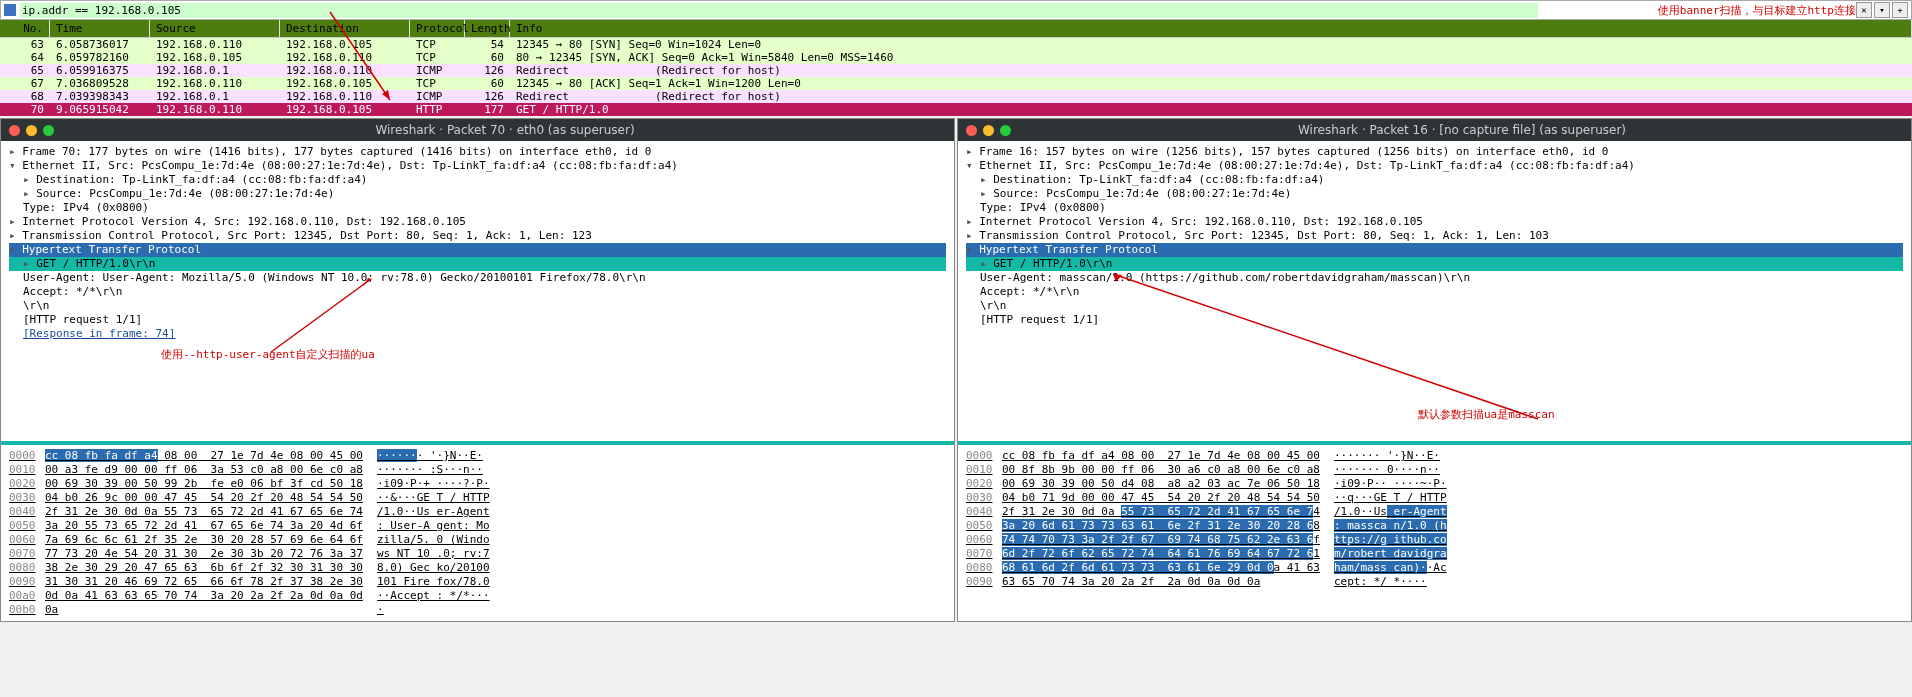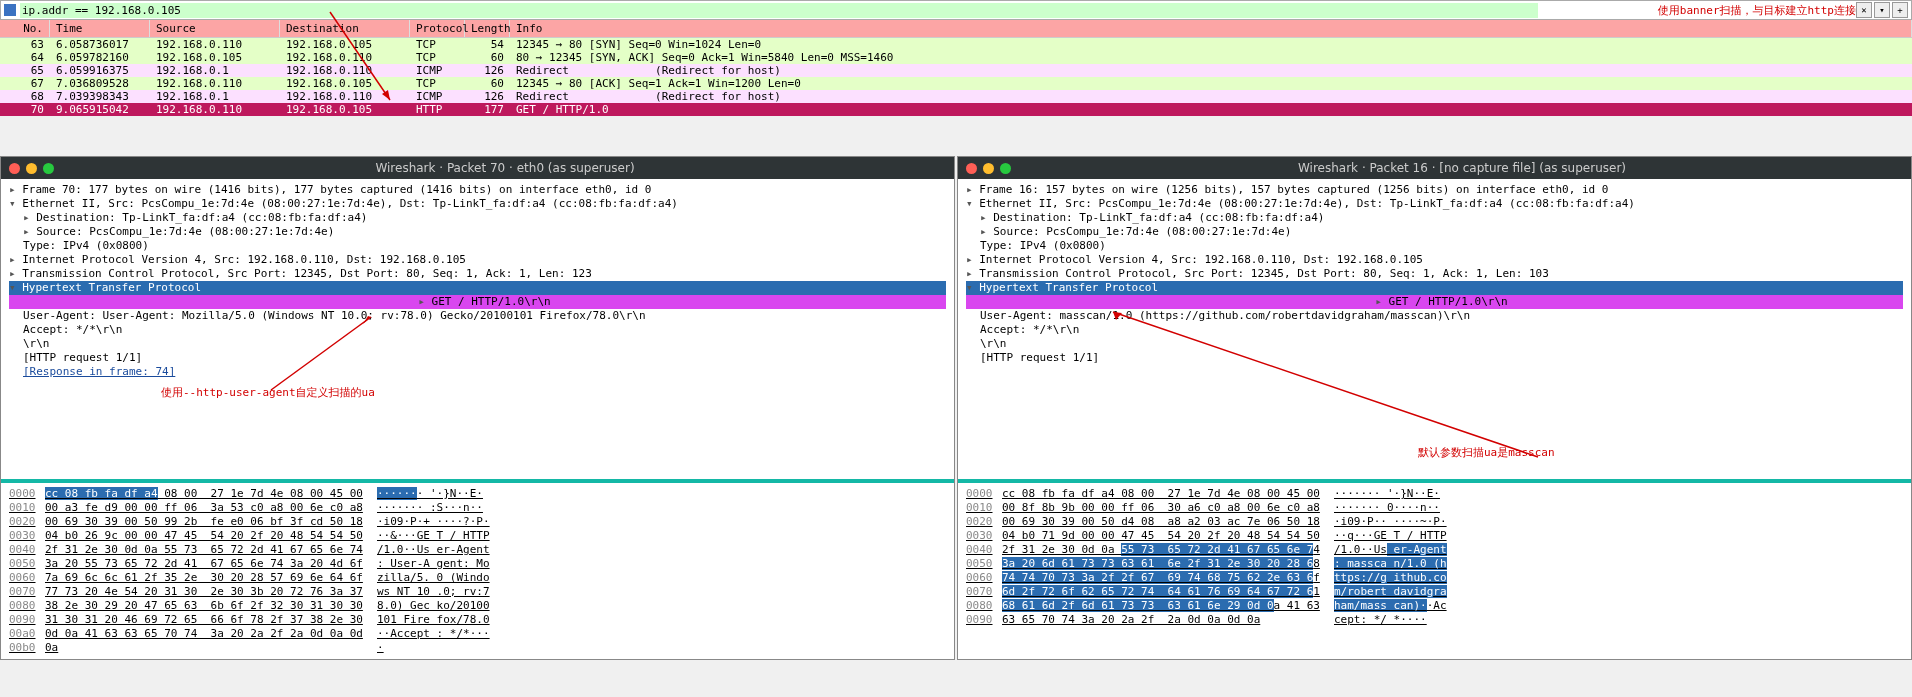--- a/index.html
+++ b/index.html
@@ -4,48 +4,48 @@
 <style>
 *{margin:0;padding:0;box-sizing:border-box;font-family:"DejaVu Sans Mono","Menlo","Consolas",monospace;font-size:11px;}
 body{background:#f0f0f0;color:#000;}
 .filter-bar{display:flex;align-items:center;background:#fff;border:1px solid #aaa;padding:1px 3px;}
 .filter-bar .flag{width:12px;height:12px;background:#3b72c2;margin-right:4px;}
 .filter-bar input{flex:1;border:none;outline:none;background:#ccffcc;font-family:inherit;font-size:11px;padding:1px 2px;}
 .filter-annot{color:#d20000;margin-left:120px;}
 .filter-bar .btns{display:flex;gap:2px;}
 .filter-bar .btn{width:16px;height:16px;border:1px solid #999;background:#eee;display:flex;align-items:center;justify-content:center;font-size:9px;cursor:pointer;}
 .packet-list{background:#fff;}
-.pl-header{display:flex;background:#fca5a5;border-bottom:1px solid #ccc;font-weight:400;}
+.pl-header{display:flex;background:#4d7c0f;border-bottom:1px solid #ccc;font-weight:400;}
 .pl-header div{padding:2px 6px;border-right:1px solid #ddd;}
 .col-no{width:50px;text-align:right;}
 .col-time{width:100px;}
 .col-src{width:130px;}
 .col-dst{width:130px;}
 .col-proto{width:55px;}
 .col-len{width:45px;text-align:right;}
 .col-info{flex:1;}
 .pl-row{display:flex;padding:0;cursor:pointer;}
 .pl-row div{padding:0 6px;white-space:pre;}
 .green{background:#e4ffc7;}
 .pink{background:#fce0ff;}
 .sel{background:#be185d;color:#fff;}
 .windows{display:flex;gap:2px;margin-top:2px;}
-.win{flex:1;background:#fff;display:flex;flex-direction:column;border:1px solid #888;margin-top:38px;}
+.win{flex:1;background:#fff;display:flex;flex-direction:column;border:1px solid #888;}
 .titlebar{background:#2e3436;color:#ccc;padding:4px 8px;display:flex;align-items:center;}
 .traffic{display:flex;gap:6px;margin-right:10px;}
 .dot{width:11px;height:11px;border-radius:50%;}
 .rd{background:#ff5f56;} .yd{background:#ffbd2e;} .gd{background:#27c93f;}
 .titlebar .ttl{flex:1;text-align:center;font-family:"DejaVu Sans",sans-serif;font-size:12px;}
 .tree{padding:4px 8px;overflow:auto;height:300px;}
 .tree .ln{white-space:pre;line-height:14px;}
 .tree .expand::before{content:"▸ ";color:#555;}
 .tree .collapsed::before{content:"▾ ";color:#555;}
 .tree .i1{padding-left:14px;}
 .tree .highlight{background:#2b6cb0;color:#fff;display:inline-block;width:100%;}
-.tree .subhl{background:#d946ef;display:inline-block;width:100%;text-align:center;}
+.tree .subhl{background:#14b8a6;display:inline-block;width:100%;}
 .tree a{color:#1a4b9c;text-decoration:underline;}
 .annot{color:#d20000;position:absolute;}
 .hex{padding:4px 8px;background:#fff;border-top:4px solid #14b8a6;font-size:11px;line-height:14px;overflow:auto;text-decoration:underline;}
 .hex .row{display:flex;white-space:pre;}
 .hex .off{color:#888;width:36px;}
 .hex .bytes{width:332px;}
 .hex .asc{color:#000;}
 .hex .hl{background:#2b6cb0;color:#fff;}
 .arrow-box{position:relative;}
 </style>

